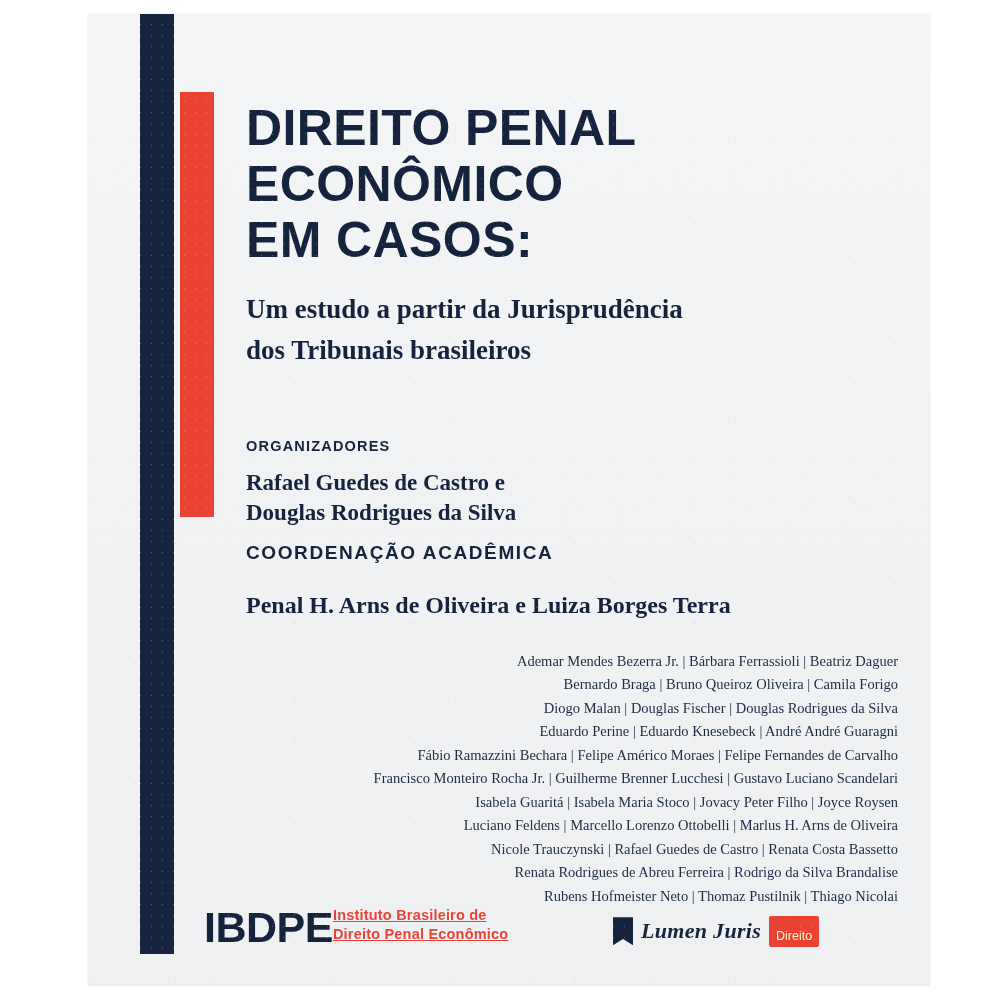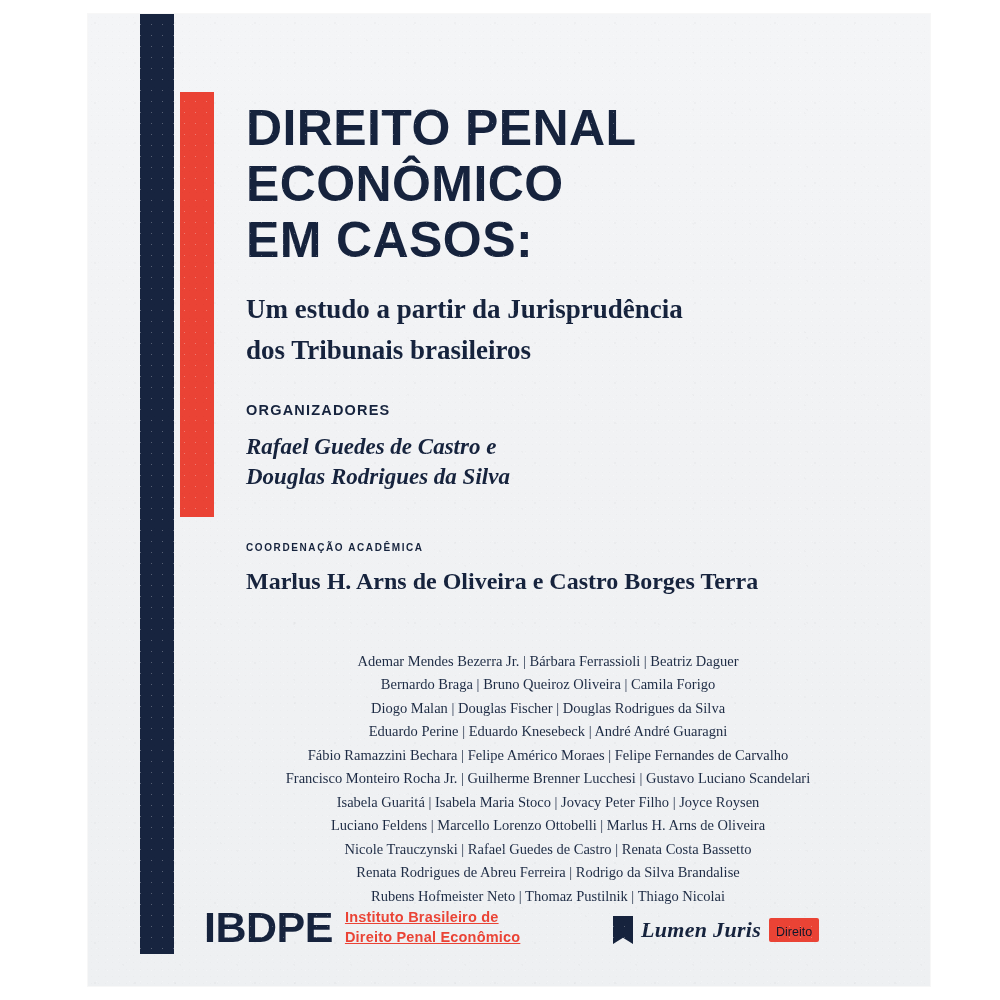--- a/index.html
+++ b/index.html
@@ -118,59 +118,59 @@
     width: 640px;
   }
   .org-label {
     font-family: "Liberation Sans", sans-serif;
     font-weight: 700;
     font-size: 14.5px;
     letter-spacing: 1.2px;
     color: #16233d;
     text-transform: uppercase;
     margin-bottom: 14px;
+    margin-top: 36px;
   }
   .org-name {
     font-family: "Liberation Serif", serif;
     font-weight: 700;
     font-size: 23px;
     line-height: 1.32;
     color: #16233d;
-    font-style: italic;
   }
 
   .coord-block {
     position: absolute;
     left: 158px;
     top: 528px;
     width: 660px;
   }
   .coord-label {
     font-family: "Liberation Sans", sans-serif;
     font-weight: 700;
-    font-size: 10px;
+    font-size: 19px;
     letter-spacing: 1.6px;
     color: #16233d;
     text-transform: uppercase;
-    margin-bottom: 13px;
+    margin-bottom: 26px;
   }
   .coord-name {
     font-family: "Liberation Serif", serif;
     font-weight: 700;
     font-size: 24px;
     line-height: 1.3;
     color: #16233d;
   }
 
   .authors-block {
     position: absolute;
     left: 110px;
     top: 636px;
     width: 700px;
-    text-align: center;
+    text-align: right;
   }
   .authors-line {
     font-family: "Liberation Serif", serif;
     font-size: 14.5px;
     line-height: 1.62;
     color: #1d2b44;
     white-space: nowrap;
   }
 
   
@@ -180,22 +180,20 @@
     top: 884px;
     width: 842px;
     height: 88px;
   }
 
   .ibdpe-logo {
     position: absolute;
     left: 116px;
     top: 8px;
     display: flex;
-    align-items: center;
-    gap: 12px;
   }
   .ibdpe-word {
     font-family: "Liberation Sans", sans-serif;
     font-weight: 700;
     font-size: 43px;
     letter-spacing: -0.5px;
     color: #16233d;
     line-height: 1;
   }
   .ibdpe-sub {
@@ -227,23 +225,23 @@
     font-style: italic;
     font-weight: 700;
     font-size: 22px;
     color: #16233d;
     letter-spacing: .3px;
   }
   .lumen-tag {
     font-family: "Liberation Sans", sans-serif;
     font-size: 12.5px;
     font-weight: 400;
-    color: #0f172a;
+    color: #fef9c3;
     background: #ea4335;
-    padding: 8px 7px 4px;
+    padding: 14px 7px 4px;
     border-radius: 2px;
     line-height: 1;
   }
 </style>
 </head>
 <body>
 
 <div id="cover">
   <div class="page">
 
@@ -264,21 +262,21 @@
       </div>
 
       <div class="org-block">
         <div class="org-label">ORGANIZADORES</div>
         <div class="org-name">Rafael Guedes de Castro e</div>
         <div class="org-name">Douglas Rodrigues da Silva</div>
       </div>
 
       <div class="coord-block">
         <div class="coord-label">COORDENAÇÃO ACADÊMICA</div>
-        <div class="coord-name">Marlus H. Arns de Oliveira e Castro Borges Terra</div>
+        <div class="coord-name">Penal H. Arns de Oliveira e Luiza Borges Terra</div>
       </div>
 
       <div class="authors-block">
         <div class="authors-line">Ademar Mendes Bezerra Jr.  |  Bárbara Ferrassioli  |  Beatriz Daguer</div>
         <div class="authors-line">Bernardo Braga  |  Bruno Queiroz Oliveira  |  Camila Forigo</div>
         <div class="authors-line">Diogo Malan  |  Douglas Fischer  |  Douglas Rodrigues da Silva</div>
         <div class="authors-line">Eduardo Perine  |  Eduardo Knesebeck  |  André André Guaragni</div>
         <div class="authors-line">Fábio Ramazzini Bechara  |  Felipe Américo Moraes  |  Felipe Fernandes de Carvalho</div>
         <div class="authors-line">Francisco Monteiro Rocha Jr.  |  Guilherme Brenner Lucchesi  |  Gustavo Luciano Scandelari</div>
         <div class="authors-line">Isabela Guaritá  |  Isabela Maria Stoco  |  Jovacy Peter Filho  |  Joyce Roysen</div>

